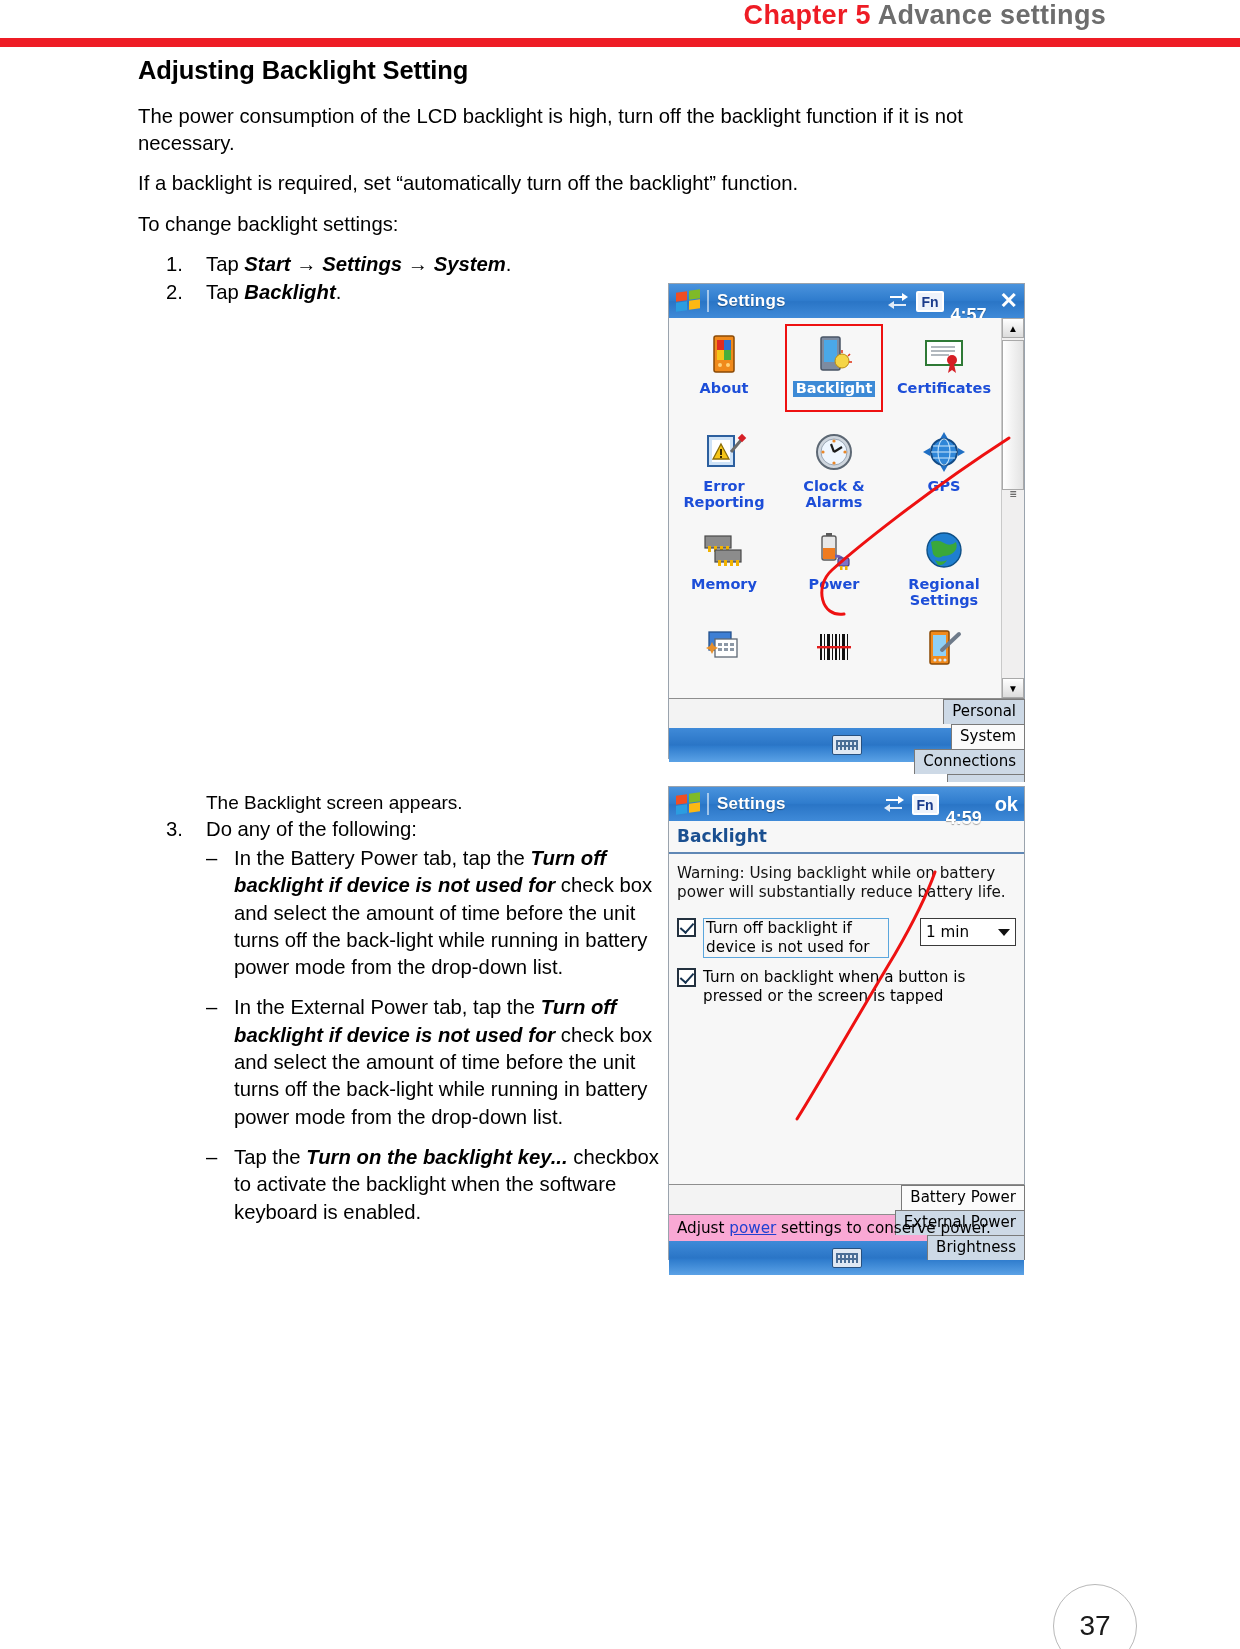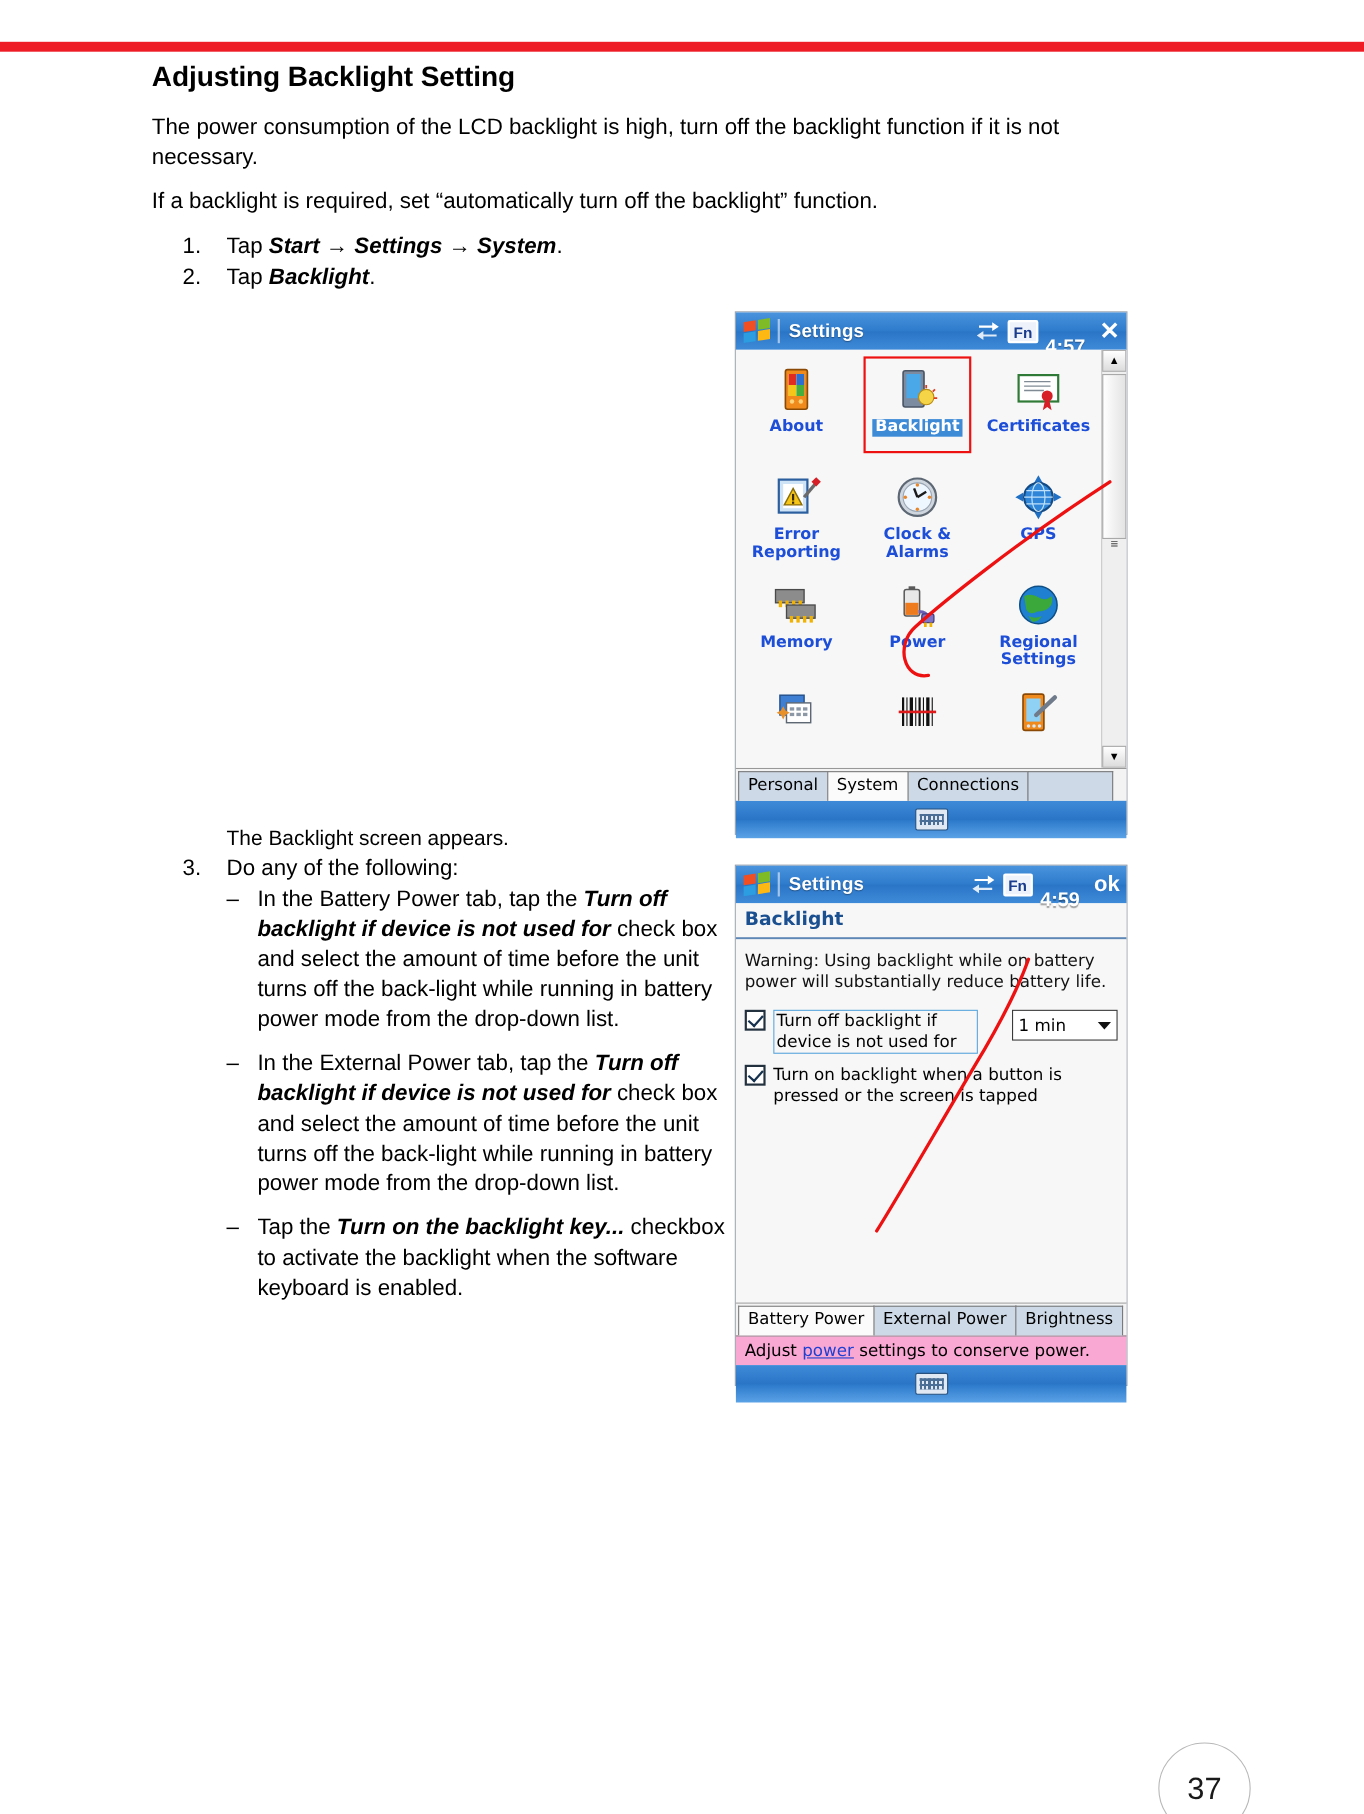--- a/index.html
+++ b/index.html
@@ -308,20 +308,21 @@
 
   
   .tabstrip {
     height: 30px;
     background: #f3f3f3;
     border-top: 1px solid #8e8e8e;
     display: flex;
     align-items: flex-end;
     padding-left: 2px;
     box-sizing: border-box;
+    flex-direction: column;
   }
   .tab {
     font-size: 15px;
     font-family: "DejaVu Sans", sans-serif;
     padding: 3px 8px 4px 8px;
     border: 1px solid #7a7a7a;
     border-bottom: none;
     background: #cdd9e6;
     margin-right: -1px;
     line-height: 17px;
@@ -465,29 +466,34 @@
     justify-content: center;
     font-size: 28px;
     color: #1a1a1a;
     box-sizing: border-box;
   }
 </style>
 </head>
 <body>
 
 <div id="header">
+  <div id="header-title">
+    <span class="chap">Chapter 5</span>
+    <span class="sub">Advance settings</span>
+  </div>
   <div id="header-rule"></div>
 </div>
 
 <div id="content">
 
   <h1 id="section-title">Adjusting Backlight Setting</h1>
 
   <p class="para">The power consumption of the LCD backlight is high, turn off the backlight function if it is not necessary.</p>
   <p class="para">If a backlight is required, set “automatically turn off the backlight” function.</p>
+  <p class="para">To change backlight settings:</p>
 
   <ol class="steps">
     <li class="step">
       <span class="num">1.</span><span>Tap </span><span class="b">Start</span><span class="b"> → </span><span class="b">Settings</span><span class="b"> → </span><span class="b">System</span><span>.</span>
     </li>
     <li class="step">
       <span class="num">2.</span><span>Tap </span><span class="b">Backlight</span><span>.</span>
     </li>
   </ol>
 

